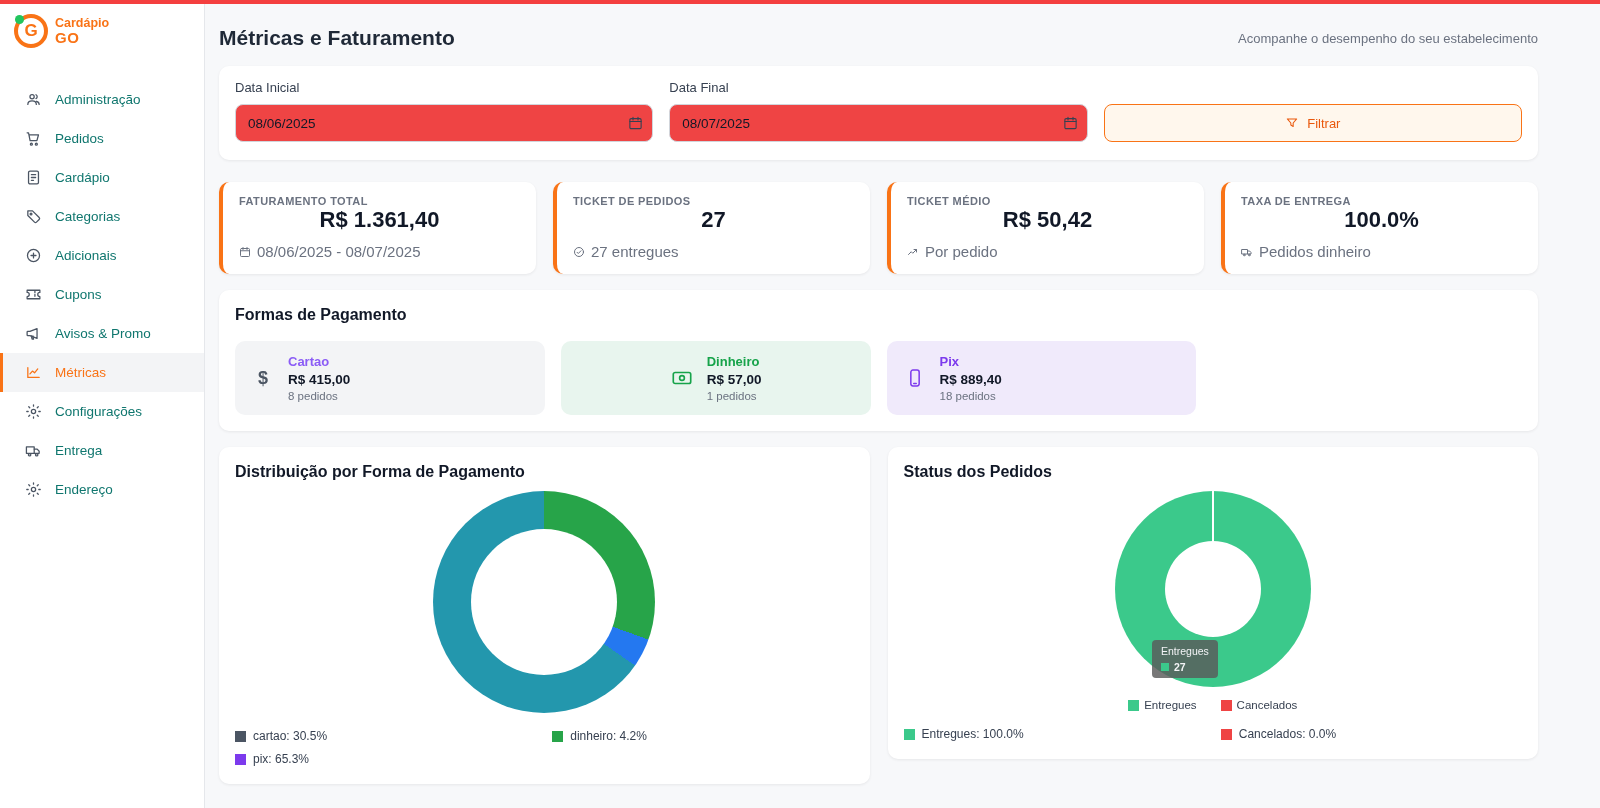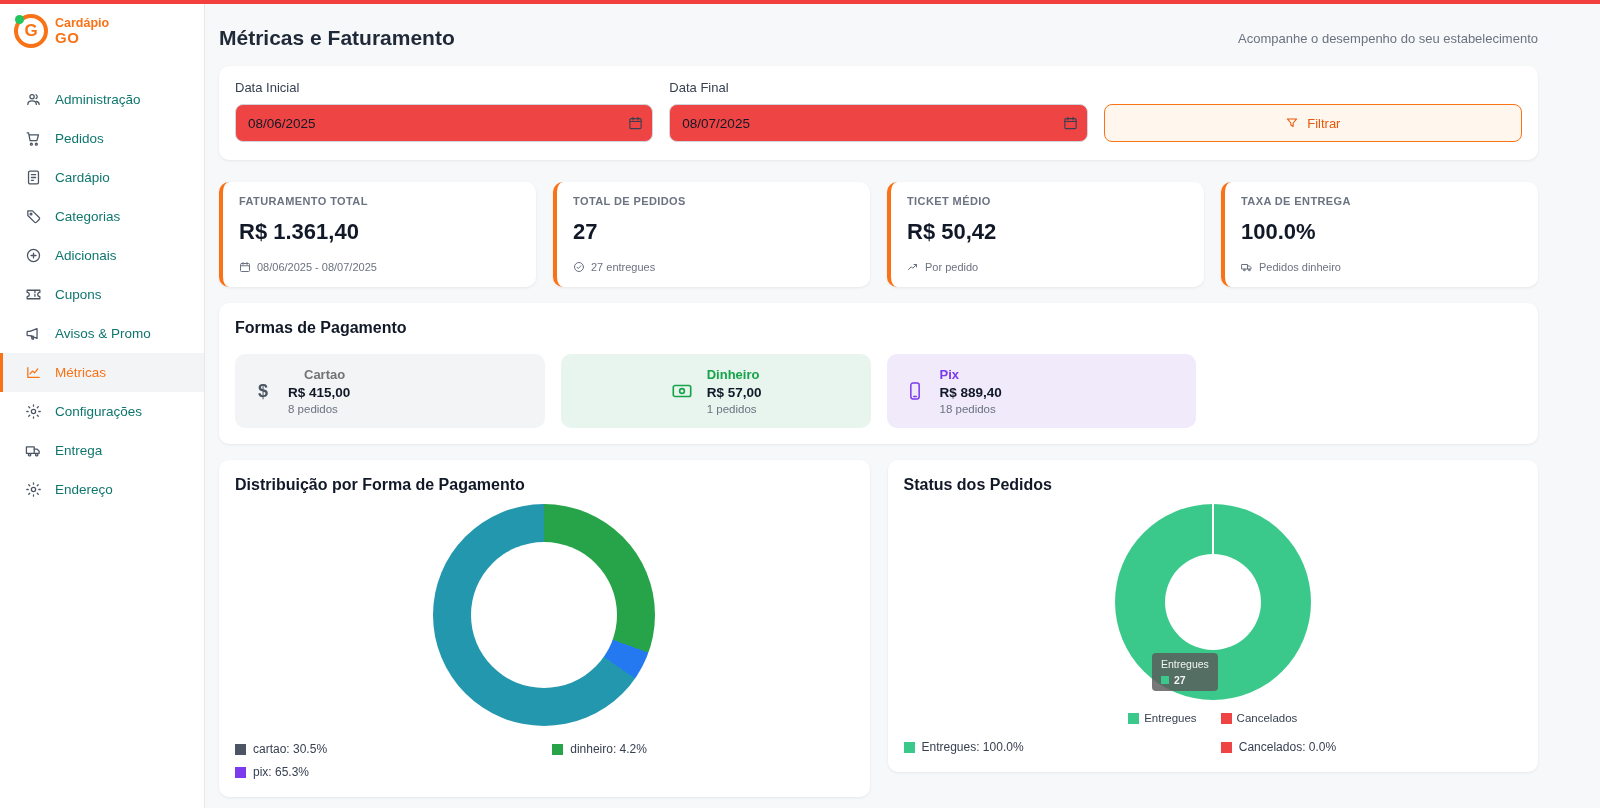--- a/index.html
+++ b/index.html
@@ -50,22 +50,22 @@
     display:flex; cursor:pointer; }
   .filter-btn { height:38px; width:100%; border:1px solid #f97316; background:#fff7ed; color:#ea580c;
     border-radius:8px; font-size:13px; display:flex; align-items:center; justify-content:center;
     gap:8px; cursor:pointer; font-family:"Liberation Sans", sans-serif; }
 
   
   .stats-row { display:grid; grid-template-columns:repeat(4,1fr); gap:17px; margin-top:22px; }
   .stat-card { background:#fff; border-radius:10px; border-left:4px solid #f97316;
     padding:13px 16px 14px; box-shadow:0 1px 3px rgba(0,0,0,.07); }
   .stat-label { font-size:11px; letter-spacing:.4px; color:#6b7280; font-weight:bold; }
-  .stat-value { font-size:22px; font-weight:bold; color:#111827; margin-top:12px; }
-  .stat-footer { display:flex; align-items:center; gap:6px; font-size:11px; color:#6b7280; margin-top:16px; }
+  .stat-value { font-size:22px; font-weight:bold; color:#111827; margin-top:0;text-align:center; }
+  .stat-footer { display:flex; align-items:center; gap:6px; font-size:15px; color:#6b7280; margin-top:10px; }
   .stat-footer svg { width:12px; height:12px; }
 
   
   .payments-card { margin-top:16px; padding:16px; }
   .section-title { font-size:16px; font-weight:bold; color:#111827; }
   .payments-grid { display:grid; grid-template-columns:repeat(4,1fr); gap:16px; margin-top:17px; }
   .pay-tile { border-radius:10px; padding:12px 16px; display:flex; align-items:center; gap:13px; min-height:74px; }
   .pay-icon { width:24px; display:flex; justify-content:center; font-weight:bold; }
   .pay-name { font-size:13px; font-weight:bold; }
   .pay-amount { font-size:13.5px; font-weight:bold; color:#111827; margin-top:3px; }
@@ -271,21 +271,21 @@
           <span style="display:flex;">
             <svg viewBox="0 0 24 24" fill="none" stroke="#6b7280" stroke-width="2" stroke-linecap="round">
                 <rect x="3" y="5" width="18" height="16" rx="2"></rect>
                 <path d="M3 9.5h18M8 3v4M16 3v4"></path>
               </svg>
           </span>
           <span>08/06/2025 - 08/07/2025</span>
         </div>
       </div>
       <div class="stat-card">
-        <div class="stat-label">TOTAL DE PEDIDOS</div>
+        <div class="stat-label">TICKET DE PEDIDOS</div>
         <div class="stat-value">27</div>
         <div class="stat-footer">
           <span style="display:flex;">
             <svg viewBox="0 0 24 24" fill="none" stroke="#6b7280" stroke-width="2" stroke-linecap="round" stroke-linejoin="round">
                 <circle cx="12" cy="12" r="9"></circle>
                 <path d="M8 12.5l2.5 2.5L16 9.5"></path>
               </svg>
           </span>
           <span>27 entregues</span>
         </div>
@@ -319,21 +319,21 @@
         </div>
       </div>
     </div>
 
     <section class="card payments-card">
       <h2 class="section-title">Formas de Pagamento</h2>
       <div class="payments-grid">
         <div class="pay-tile" style="background: rgb(243, 244, 246);">
           <span class="pay-icon" style="color:#4b5563; font-size:18px;">$</span>
           <div>
-            <div class="pay-name" style="color: #737373; margin-left: 16px;">Cartao</div>
+            <div class="pay-name" style="color: #8b5cf6;">Cartao</div>
             <div class="pay-amount">R$ 415,00</div>
             <div class="pay-orders">8 pedidos</div>
           </div>
         </div>
         <div class="pay-tile" style="background: rgb(232, 245, 238); justify-content: center;">
           <span class="pay-icon">
             <svg width="22" height="22" viewBox="0 0 24 24" fill="none" stroke="#16a34a" stroke-width="1.8" stroke-linecap="round">
                 <rect x="2.5" y="6" width="19" height="12" rx="2"></rect>
                 <circle cx="12" cy="12" r="2.6"></circle>
               </svg>

